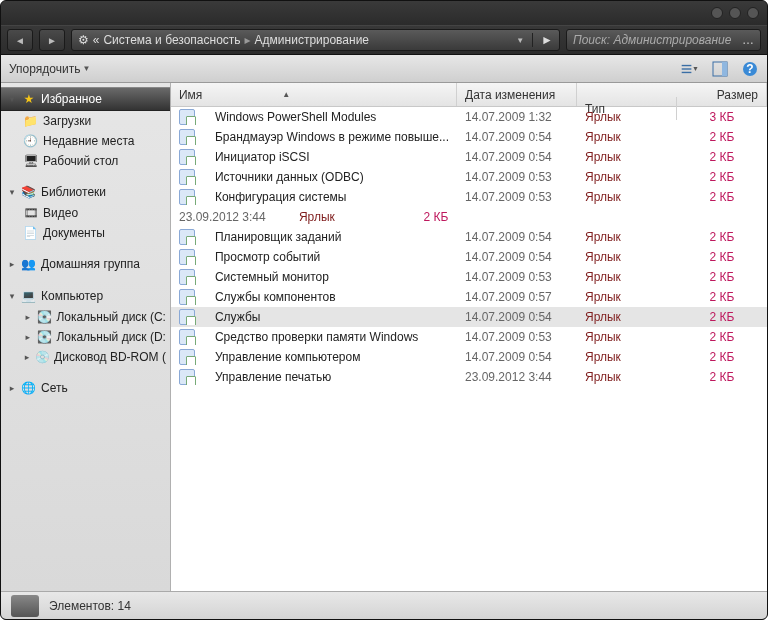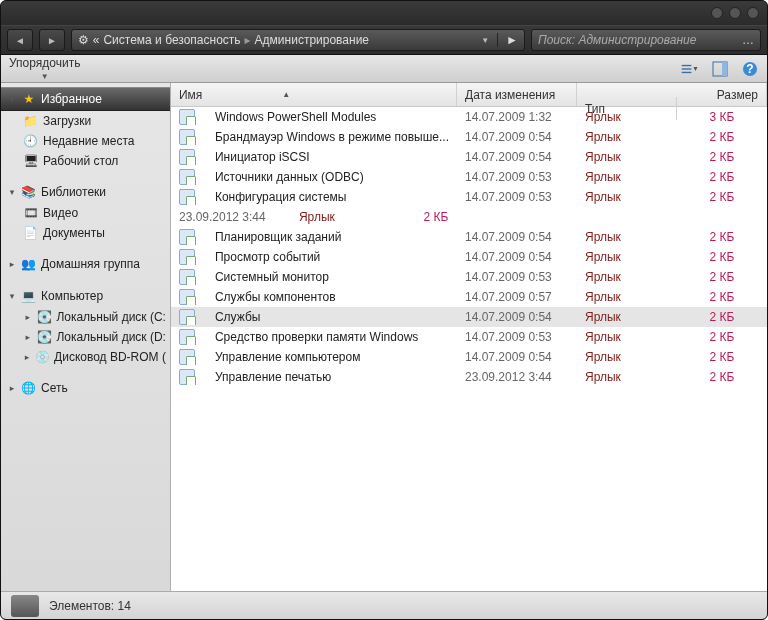--- a/index.html
+++ b/index.html
@@ -9,25 +9,25 @@
   
   .titlebar { height: 24px; background: linear-gradient(#3a3a3a,#2b2b2b); display: flex; justify-content: flex-end; align-items: center; padding: 0 8px; gap: 6px; }
   .wbtn { width: 12px; height: 12px; border-radius: 50%; background: #555; border: 1px solid #222; }
 
   
   .navbar { height: 30px; background: linear-gradient(#383838,#2c2c2c); display: flex; align-items: center; padding: 0 6px; gap: 6px; border-top: 1px solid #444; border-bottom: 1px solid #111; }
   .navbtn { width: 26px; height: 22px; background: linear-gradient(#4a4a4a,#333); border: 1px solid #1a1a1a; border-radius: 3px; color: #bbb; display:flex; align-items:center; justify-content:center; font-size: 10px; }
   .addr { flex: 1; height: 22px; background: linear-gradient(#5a5a5a,#3a3a3a); border: 1px solid #1a1a1a; border-radius: 3px; display: flex; align-items: center; padding: 0 6px; color: #ddd; gap: 4px; font-size: 11px; overflow: hidden; }
   .addr .sep { color: #999; }
   .addr .chev { font-size: 8px; color: #bbb; }
-  .search { width: 230px; height: 22px; background: linear-gradient(#5a5a5a,#3a3a3a); border: 1px solid #1a1a1a; border-radius: 3px; color: #aaa; display:flex; align-items:center; padding: 0 6px; font-style: italic; font-size: 11px; }
+  .search { width: 195px; height: 22px; background: linear-gradient(#5a5a5a,#3a3a3a); border: 1px solid #1a1a1a; border-radius: 3px; color: #aaa; display:flex; align-items:center; padding: 0 6px; font-style: italic; font-size: 11px; }
 
   
   .toolbar { height: 28px; background: linear-gradient(#e7e7e7,#cfcfcf); display: flex; align-items: center; padding: 0 8px; border-bottom: 1px solid #999; justify-content: space-between; }
-  .tool-left { display:flex; align-items:center; gap:2px; color:#333;flex-direction:column; }
+  .tool-left { display:flex; align-items:center; gap:2px; color:#333; }
   .tool-right { display:flex; align-items:center; gap:12px; }
   .tbtn { width:18px; height:18px; display:flex; align-items:center; justify-content:center; color:#3a6ea5; }
   .tbtn svg { width:16px; height:16px; }
 
   
   .main { flex: 1; display: flex; background: #f5f5f5; min-height: 0; }
 
   
   .sidebar { width: 170px; background: linear-gradient(#e6e6e6,#d9d9d9); border-right: 1px solid #b0b0b0; padding-top: 4px; overflow: hidden; }
   .side-group { margin-bottom: 10px; }

